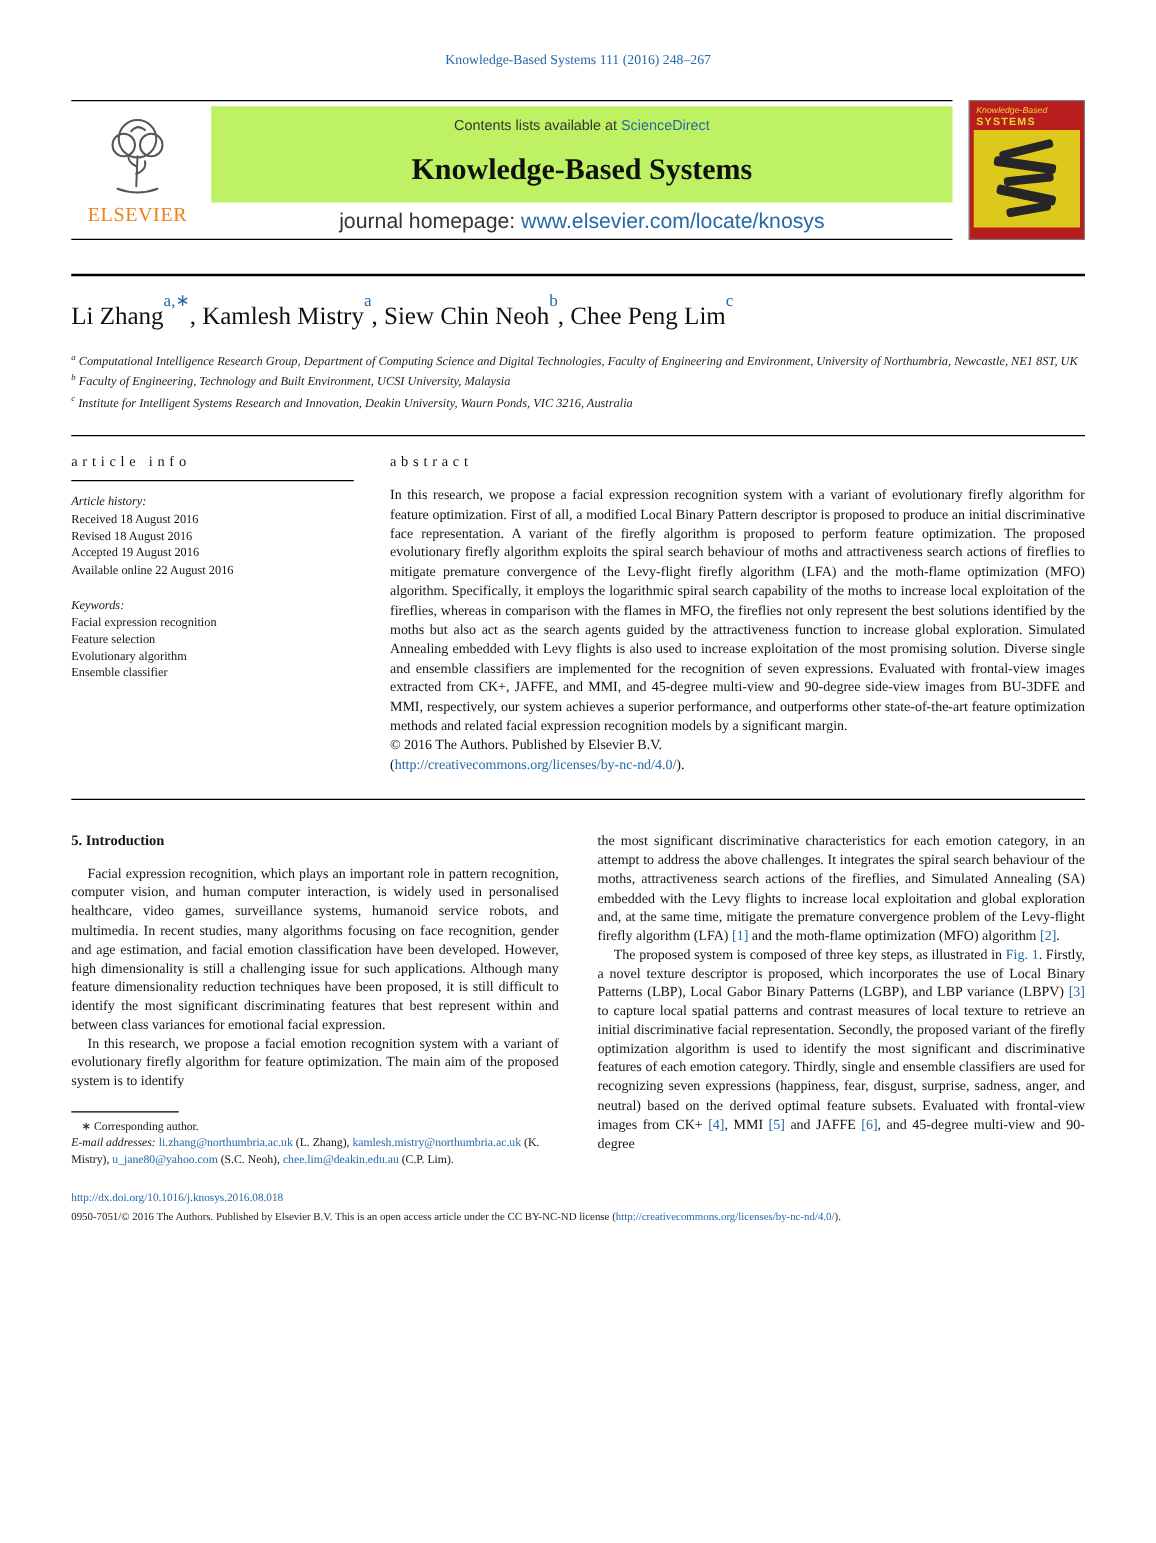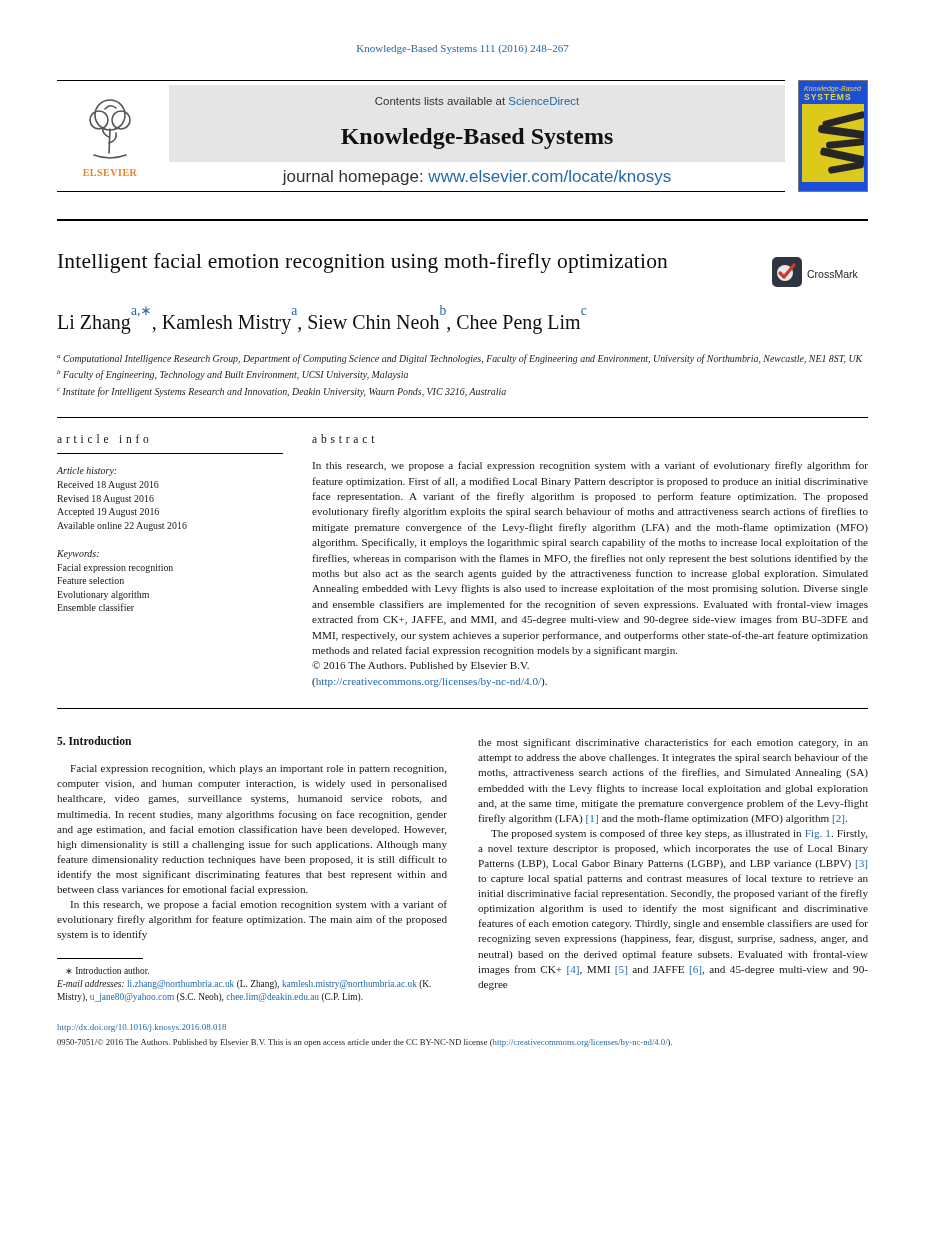--- a/index.html
+++ b/index.html
@@ -10,27 +10,27 @@
   }
   .link { color: #2569a8; cursor: pointer; text-decoration: none; }
 
   
   .top-citation { text-align: center; font-size: 11px; margin-bottom: 26px; }
 
   
   .headwrap { display: flex; align-items: stretch; }
   .head-main { flex: 1; border-top: 1.2px solid #000; border-bottom: 1.2px solid #000; display: flex; }
   .logo-col { width: 106px; display: flex; flex-direction: column; align-items: center; justify-content: center; padding: 4px 0; }
-  .elsevier-name { font-size: 10px; font-weight: bold; color: #ef7f1a; letter-spacing: 0.5px; margin-top: 2px; }
+  .elsevier-name { font-size: 16px; font-weight: normal; color: #ef7f1a; letter-spacing: 0.5px; margin-top: 2px; }
   .center-col { flex: 1; display: flex; flex-direction: column; padding: 4px 0 0 6px; }
-  .gray-box { flex: 1; background: #e5e5e5; text-align: center; padding-top: 10px; }
+  .gray-box { flex: 1; background: #bef264; text-align: center; padding-top: 10px; }
   .contents-line { font-family: "Liberation Sans", sans-serif; font-size: 11.5px; color: #333; }
   .journal-title { font-size: 24px; font-weight: bold; margin-top: 16px; color: #111; }
   .homepage-line { font-family: "Liberation Sans", sans-serif; font-size: 17px; color: #333; text-align: center; padding: 5px 0 4px; }
-  .cover-box { width: 70px; height: 112px; background: #1d4ed8; margin-left: 13px; padding: 3px; border: 1px solid #777; }
+  .cover-box { width: 93px; height: 112px; background: #b91c1c; margin-left: 13px; padding: 3px; border: 1px solid #777; }
   .cover-kb { color: #e8d635; font-size: 7px; font-style: italic; padding: 1px 2px 0; font-family: "Liberation Sans", sans-serif; }
   .cover-sys { color: #e8d635; font-size: 8.5px; font-weight: bold; letter-spacing: 1px; padding: 0 2px 2px; font-family: "Liberation Sans", sans-serif; }
   .cover-inner { background: #ddc91c; height: 78px; position: relative; overflow: hidden; }
   .blob { position: absolute; background: #262626; border-radius: 3px; }
   .b1 { width: 44px; height: 7px; left: 20px; top: 12px; transform: rotate(-14deg); }
   .b2 { width: 50px; height: 8px; left: 16px; top: 24px; transform: rotate(8deg); }
   .b3 { width: 40px; height: 7px; left: 24px; top: 36px; transform: rotate(-6deg); }
   .b4 { width: 48px; height: 8px; left: 18px; top: 48px; transform: rotate(12deg); }
   .b5 { width: 36px; height: 7px; left: 26px; top: 60px; transform: rotate(-10deg); }
 
@@ -128,33 +128,20 @@
           <div class="blob b2"></div>
           <div class="blob b3"></div>
           <div class="blob b4"></div>
           <div class="blob b5"></div>
       </div>
     </div>
   </div>
 
   <div class="rule-thick"></div>
 
-  <div class="title-row">
-    <div class="article-title">Intelligent facial emotion recognition using moth-firefly optimization</div>
-    <div class="crossmark">
-      <span>
-        <svg width="30" height="30" viewBox="0 0 30 30">
-          <rect x="0" y="0" width="30" height="30" rx="5" fill="#2f3540"></rect>
-          <circle cx="13" cy="16" r="8" fill="#e9e9e9"></circle>
-          <path d="M8 16 L12 20 L22 8" fill="none" stroke="#cf3a2b" stroke-width="3.4" stroke-linecap="round" stroke-linejoin="round"></path>
-        </svg>
-      </span>
-      <span class="cm-label">CrossMark</span>
-    </div>
-  </div>
 
   <div class="authors">
     <span><span>Li Zhang</span><sup class="affsup">a,∗</sup><span>, </span></span><span><span>Kamlesh Mistry</span><sup class="affsup">a</sup><span>, </span></span><span><span>Siew Chin Neoh</span><sup class="affsup">b</sup><span>, </span></span><span><span>Chee Peng Lim</span><sup class="affsup">c</sup><span></span></span>
   </div>
 
   <div class="affils">
     <div><sup>a</sup> <span>Computational Intelligence Research Group, Department of Computing Science and Digital Technologies, Faculty of Engineering and Environment, University of Northumbria, Newcastle, NE1 8ST, UK</span></div>
     <div><sup>b</sup> <span>Faculty of Engineering, Technology and Built Environment, UCSI University, Malaysia</span></div>
     <div><sup>c</sup> <span>Institute for Intelligent Systems Research and Innovation, Deakin University, Waurn Ponds, VIC 3216, Australia</span></div>
   </div>
@@ -190,21 +177,21 @@
 
   <div class="rule-med"></div>
 
   <div class="cols">
     <div class="col">
       <div class="sec1">5. Introduction</div>
       <p class="body-p indent">Facial expression recognition, which plays an important role in pattern recognition, computer vision, and human computer interaction, is widely used in personalised healthcare, video games, surveillance systems, humanoid service robots, and multimedia. In recent studies, many algorithms focusing on face recognition, gender and age estimation, and facial emotion classification have been developed. However, high dimensionality is still a challenging issue for such applications. Although many feature dimensionality reduction techniques have been proposed, it is still difficult to identify the most significant discriminating features that best represent within and between class variances for emotional facial expression.</p>
       <p class="body-p indent">In this research, we propose a facial emotion recognition system with a variant of evolutionary firefly algorithm for feature optimization. The main aim of the proposed system is to identify</p>
       <div class="footnote">
         <div class="fn-rule"></div>
-        <div class="fn-line fn-corr">∗ Introduction author.</div>
+        <div class="fn-line fn-corr">∗ Corresponding author.</div>
         <div class="fn-line">
           <span class="fn-label">E-mail addresses:</span><span> </span><span class="link">li.zhang@northumbria.ac.uk</span><span> (L. Zhang), </span><span class="link">kamlesh.mistry@northumbria.ac.uk</span><span> (K. Mistry), </span><span class="link">u_jane80@yahoo.com</span><span> (S.C. Neoh), </span><span class="link">chee.lim@deakin.edu.au</span><span> (C.P. Lim).</span>
         </div>
       </div>
     </div>
     <div class="col">
       <p class="body-p"><span>the most significant discriminative characteristics for each emotion category, in an attempt to address the above challenges. It integrates the spiral search behaviour of the moths, attractiveness search actions of the fireflies, and Simulated Annealing (SA) embedded with the Levy flights to increase local exploitation and global exploration and, at the same time, mitigate the premature convergence problem of the Levy-flight firefly algorithm (LFA) </span><span class="link">[1]</span><span> and the moth-flame optimization (MFO) algorithm </span><span class="link">[2]</span><span>.</span></p>
       <p class="body-p indent"><span>The proposed system is composed of three key steps, as illustrated in </span><span class="link">Fig. 1</span><span>. Firstly, a novel texture descriptor is proposed, which incorporates the use of Local Binary Patterns (LBP), Local Gabor Binary Patterns (LGBP), and LBP variance (LBPV) </span><span class="link">[3]</span><span> to capture local spatial patterns and contrast measures of local texture to retrieve an initial discriminative facial representation. Secondly, the proposed variant of the firefly optimization algorithm is used to identify the most significant and discriminative features of each emotion category. Thirdly, single and ensemble classifiers are used for recognizing seven expressions (happiness, fear, disgust, surprise, sadness, anger, and neutral) based on the derived optimal feature subsets. Evaluated with frontal-view images from CK+ </span><span class="link">[4]</span><span>, MMI </span><span class="link">[5]</span><span> and JAFFE </span><span class="link">[6]</span><span>, and 45-degree multi-view and 90-degree</span></p>
     </div>
   </div>

